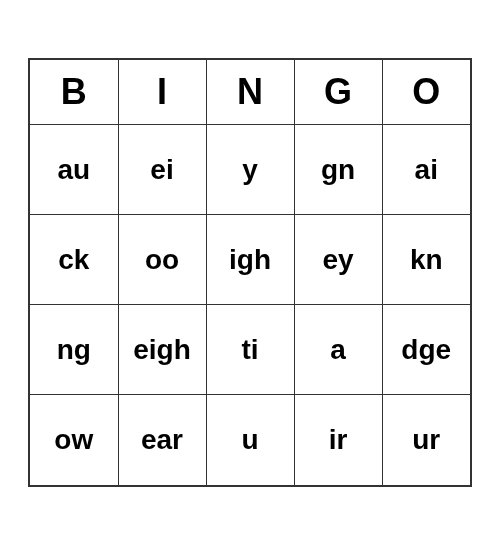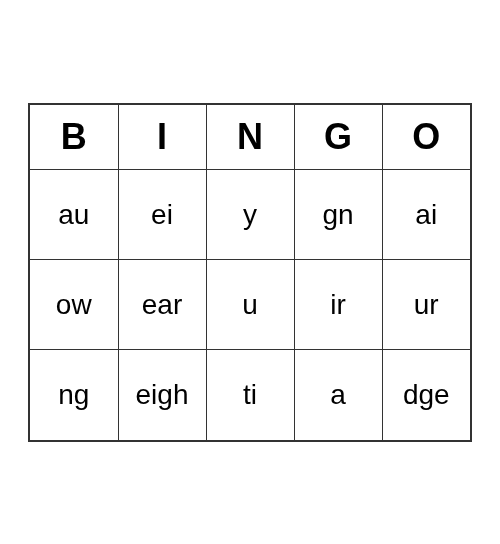--- a/index.html
+++ b/index.html
@@ -28,21 +28,21 @@
     }
 
     .bingo-table td,
     .bingo-table th {
       border: 1.5px solid #333;
       text-align: center;
       vertical-align: middle;
       width: 88px;
       height: 90px;
       font-size: 28px;
-      font-weight: normal;
+      font-weight: bold;
     }
 
     .header-row th {
       font-size: 36px;
       font-weight: bold;
       height: 65px;
       border-top: none;
     }
 
     .header-row th:first-child {
@@ -84,28 +84,35 @@
     </thead>
     <tbody id="bingo-body">
     <tr>
           <td>au</td>
           <td>ei</td>
           <td>y</td>
           <td>gn</td>
           <td>ai</td>
         </tr>
         <tr>
-          <td>ow</td>
-          <td>ear</td>
-          <td>u</td>
-          <td>ir</td>
-          <td>ur</td>
+          <td>ck</td>
+          <td>oo</td>
+          <td>igh</td>
+          <td>ey</td>
+          <td>kn</td>
         </tr>
         <tr>
           <td>ng</td>
           <td>eigh</td>
           <td>ti</td>
           <td>a</td>
           <td>dge</td>
         </tr>
+        <tr>
+          <td>ow</td>
+          <td>ear</td>
+          <td>u</td>
+          <td>ir</td>
+          <td>ur</td>
+        </tr>
       </tbody>
   </table>
 </div>
 
 </body></html>

